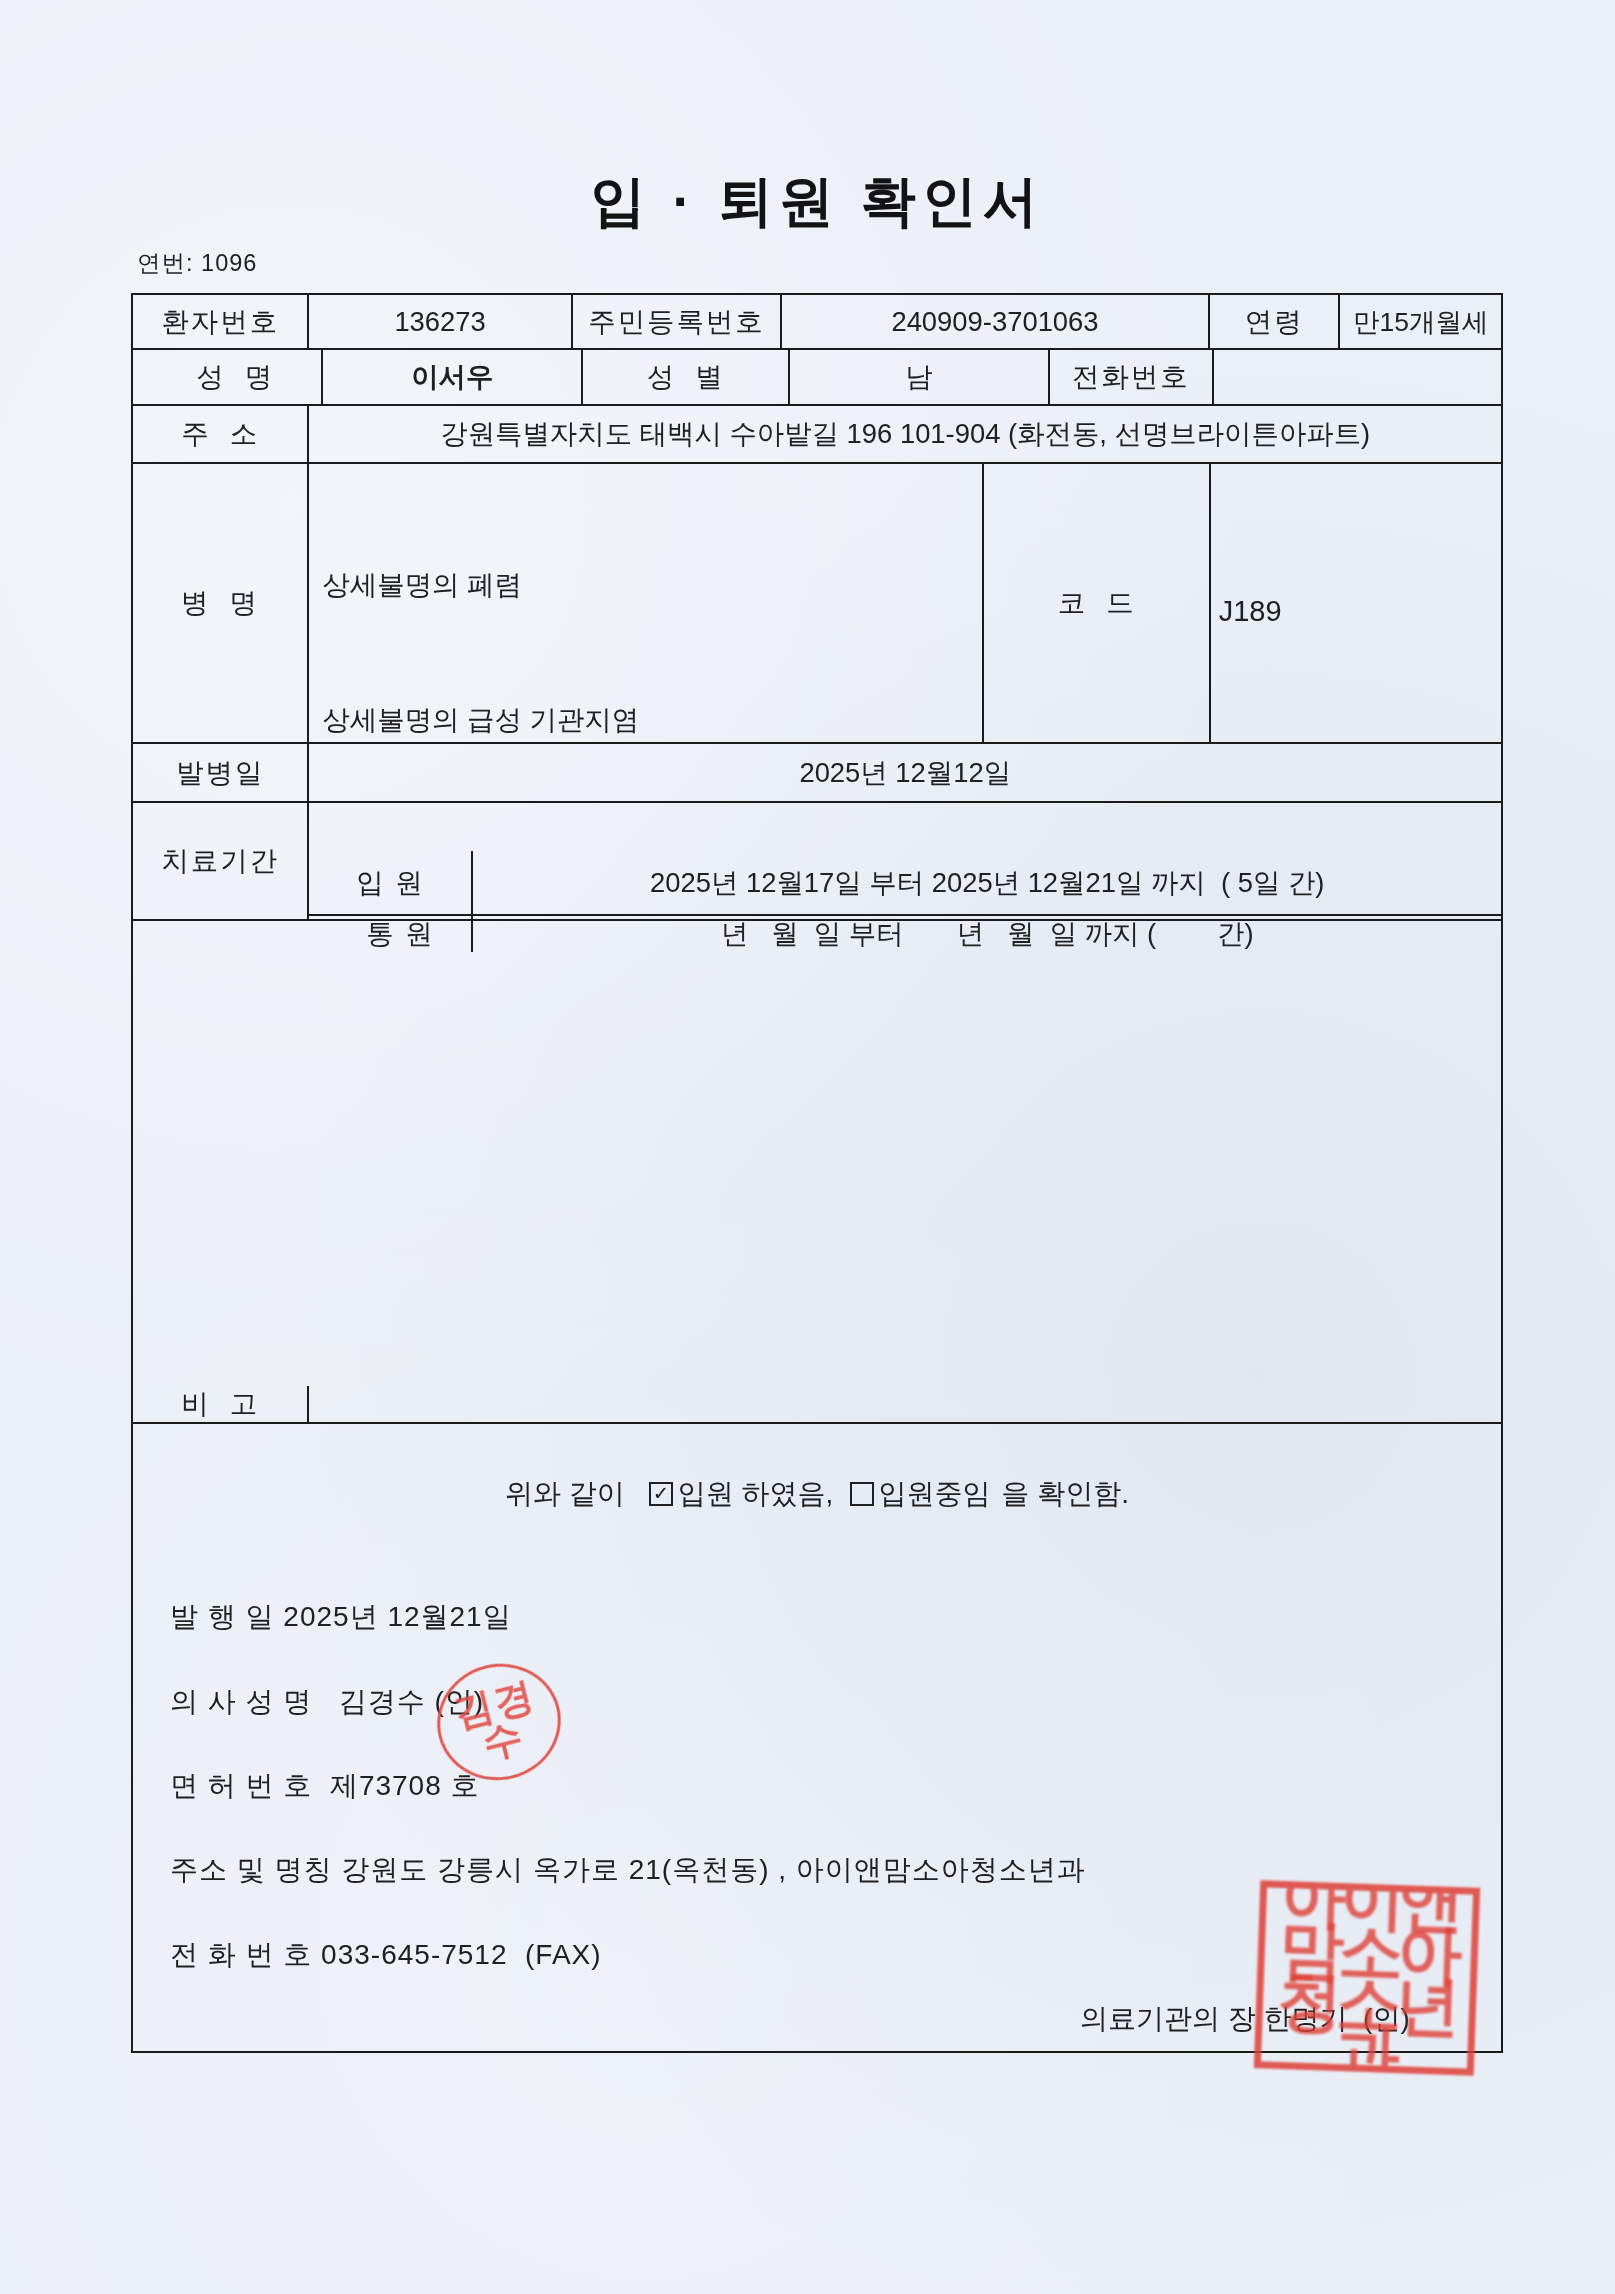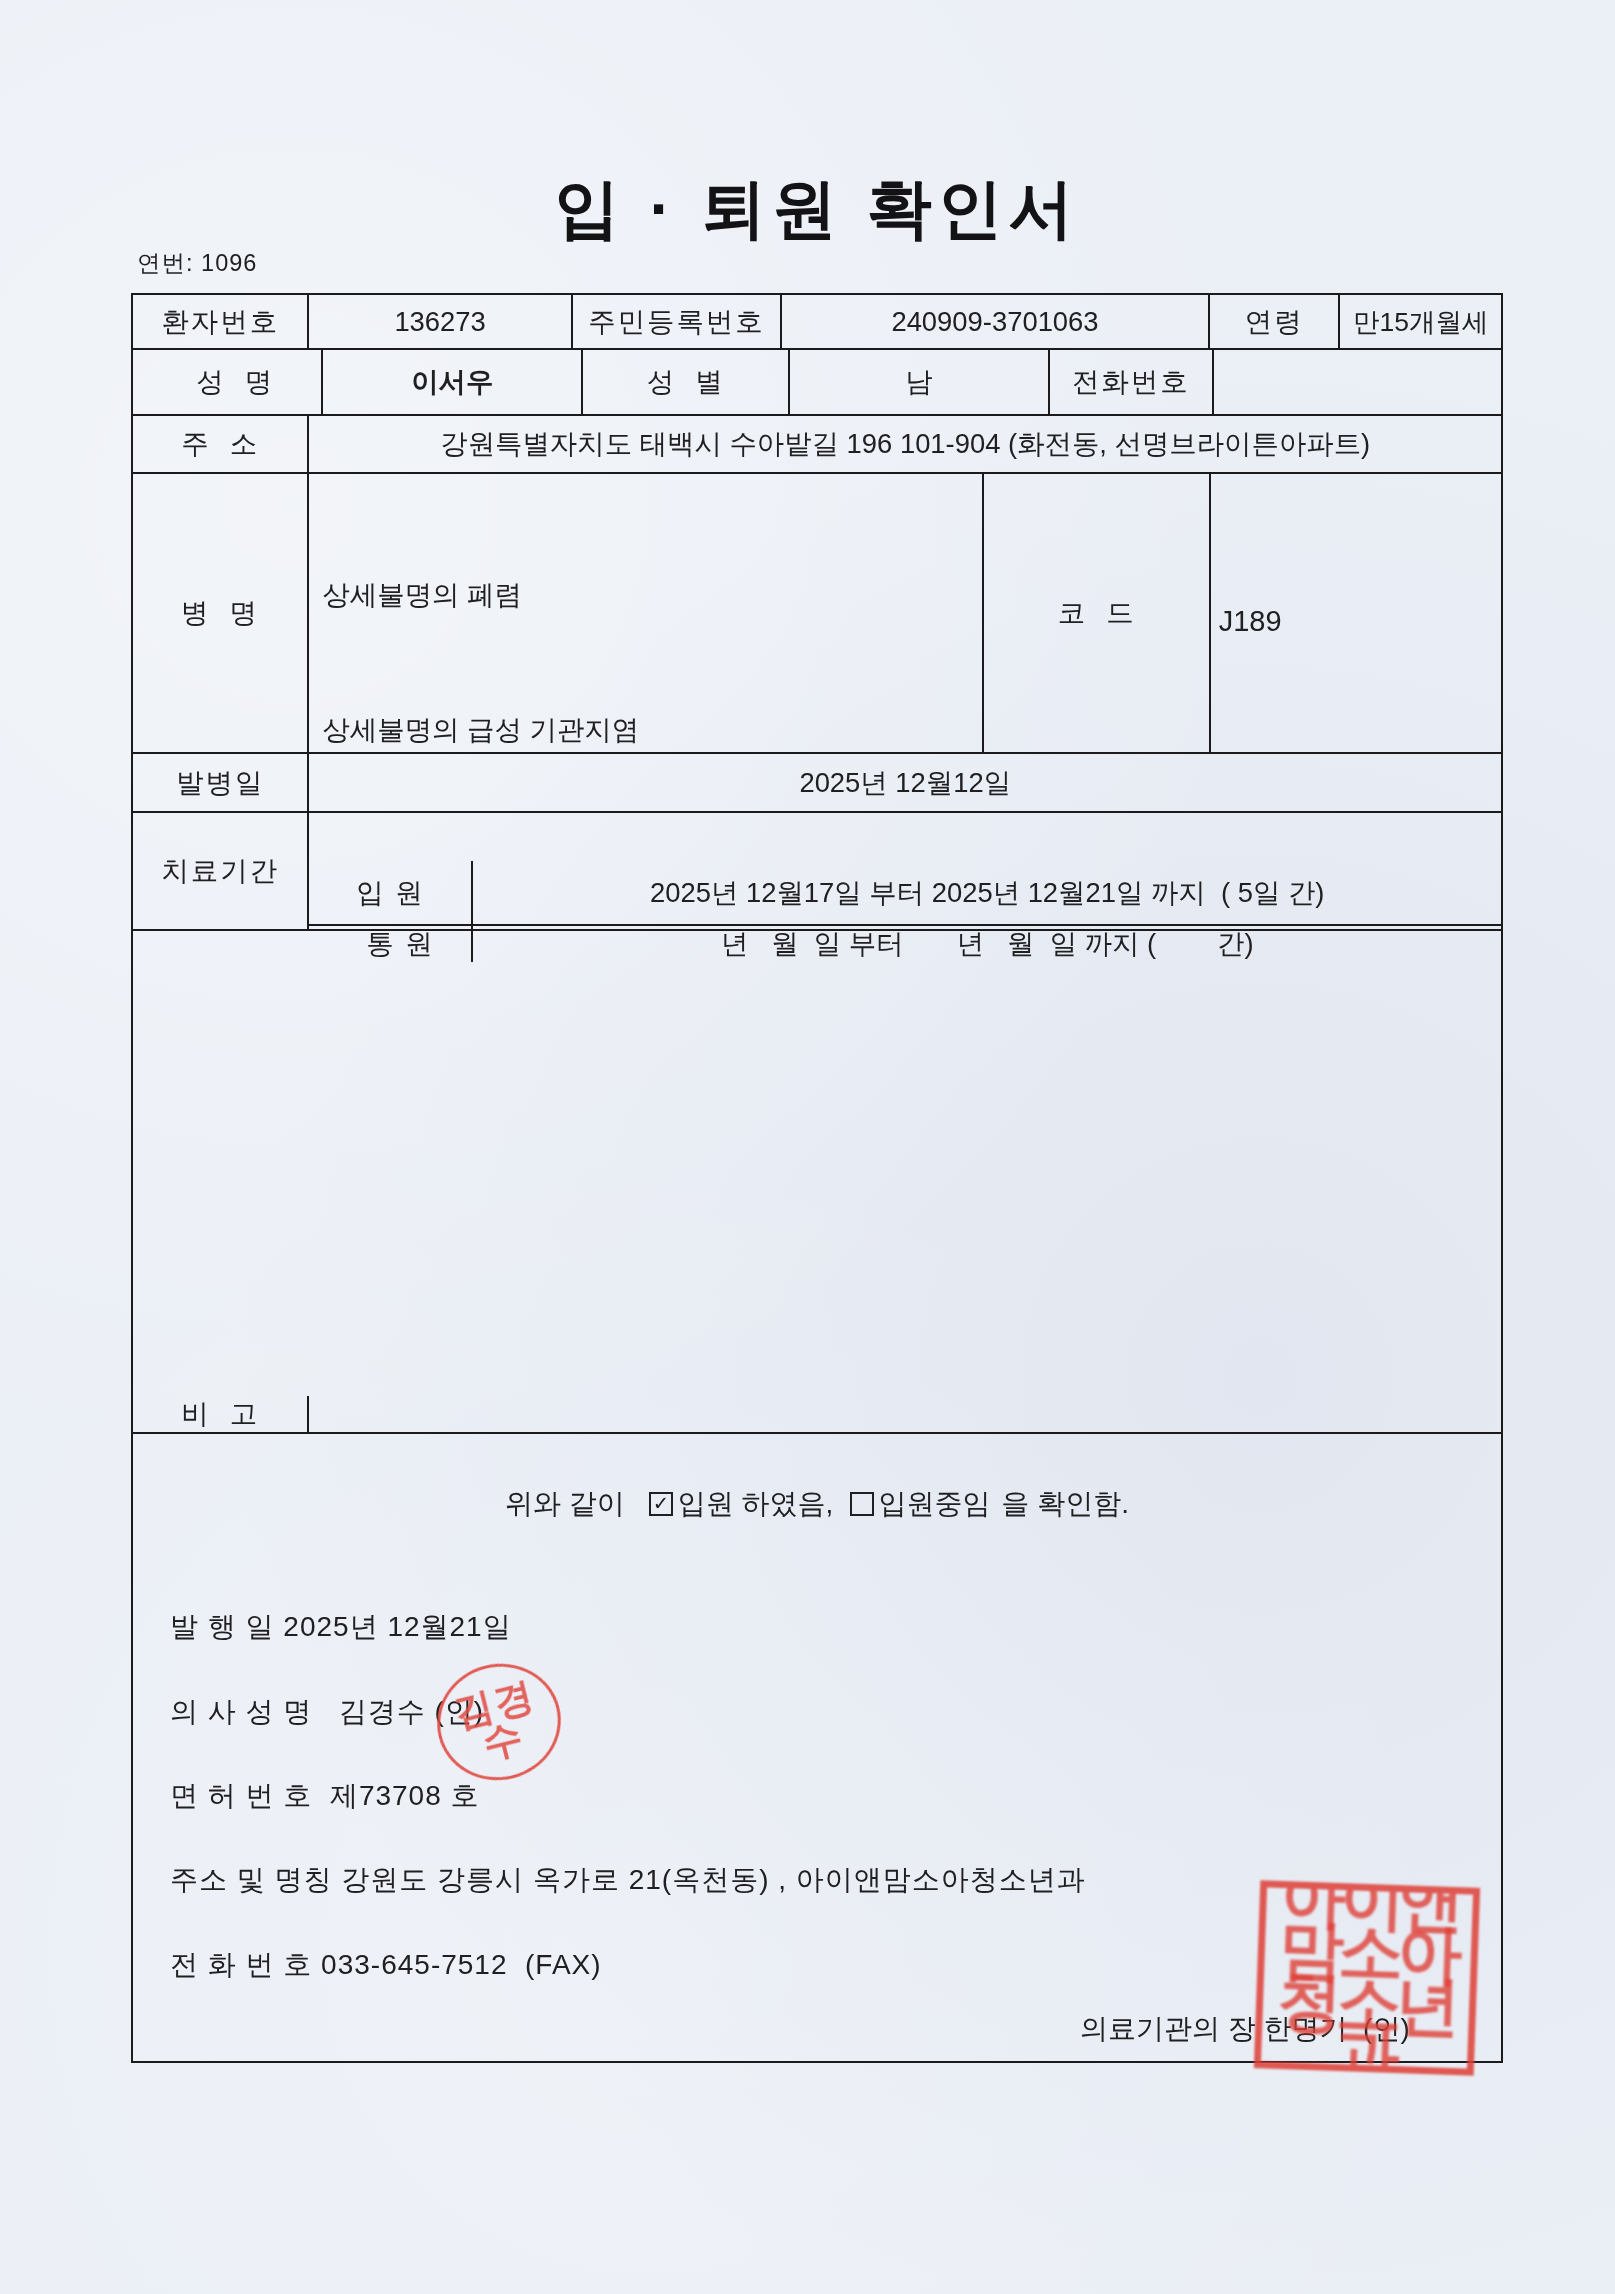--- a/index.html
+++ b/index.html
@@ -12,21 +12,21 @@
     position:relative;width:1615px;height:2295px;overflow:hidden;
     background:#ebeff6;
     background-image:
       radial-gradient(circle at 18% 22%, rgba(255,255,255,.35), rgba(255,255,255,0) 45%),
       radial-gradient(circle at 78% 60%, rgba(197,206,223,.25), rgba(197,206,223,0) 55%),
       radial-gradient(circle at 40% 85%, rgba(255,255,255,.2), rgba(255,255,255,0) 40%);
     color:#202022;
   }
   .title{
     position:absolute;top:165px;left:131px;width:1372px;
-    text-align:center;font-size:65px;font-weight:900;letter-spacing:5.9px;
+    text-align:center;font-size:55px;font-weight:900;letter-spacing:5.9px;
     color:#131315;white-space:pre;
   }
   .serial{
     position:absolute;top:247px;left:137px;font-size:23.5px;letter-spacing:1px;white-space:pre;
   }
   .doc-table{
     position:absolute;left:131px;top:293px;width:1372px;
     border:2.9px solid #1b1b1d;box-sizing:border-box;
     font-size:27.4px;
   }
@@ -90,21 +90,21 @@
 
     <div class="tr" style="height:55px;">
       <div class="td lbl" style="width:177px;">환자번호</div>
       <div class="td" style="width:264px;">136273</div>
       <div class="td lbl" style="width:210px;">주민등록번호</div>
       <div class="td" style="width:429px;">240909-3701063</div>
       <div class="td lbl" style="width:131px;">연령</div>
       <div class="td" style="width:161px;font-size:26.5px;">만15개월세</div>
     </div>
 
-    <div class="tr" style="height:66px;padding-left:16px;">
+    <div class="tr" style="height:56px;padding-left:16px;">
       <div class="td lbl" style="width:177px;">성  명</div>
       <div class="td" style="width:264px;font-weight:bold;">이서우</div>
       <div class="td lbl" style="width:210px;">성  별</div>
       <div class="td" style="width:264px;">남</div>
       <div class="td lbl" style="width:166px;">전화번호</div>
       <div class="td" style="width:292px;"></div>
     </div>
 
     <div class="tr" style="height:58px;">
       <div class="td lbl" style="width:177px;">주  소</div>

